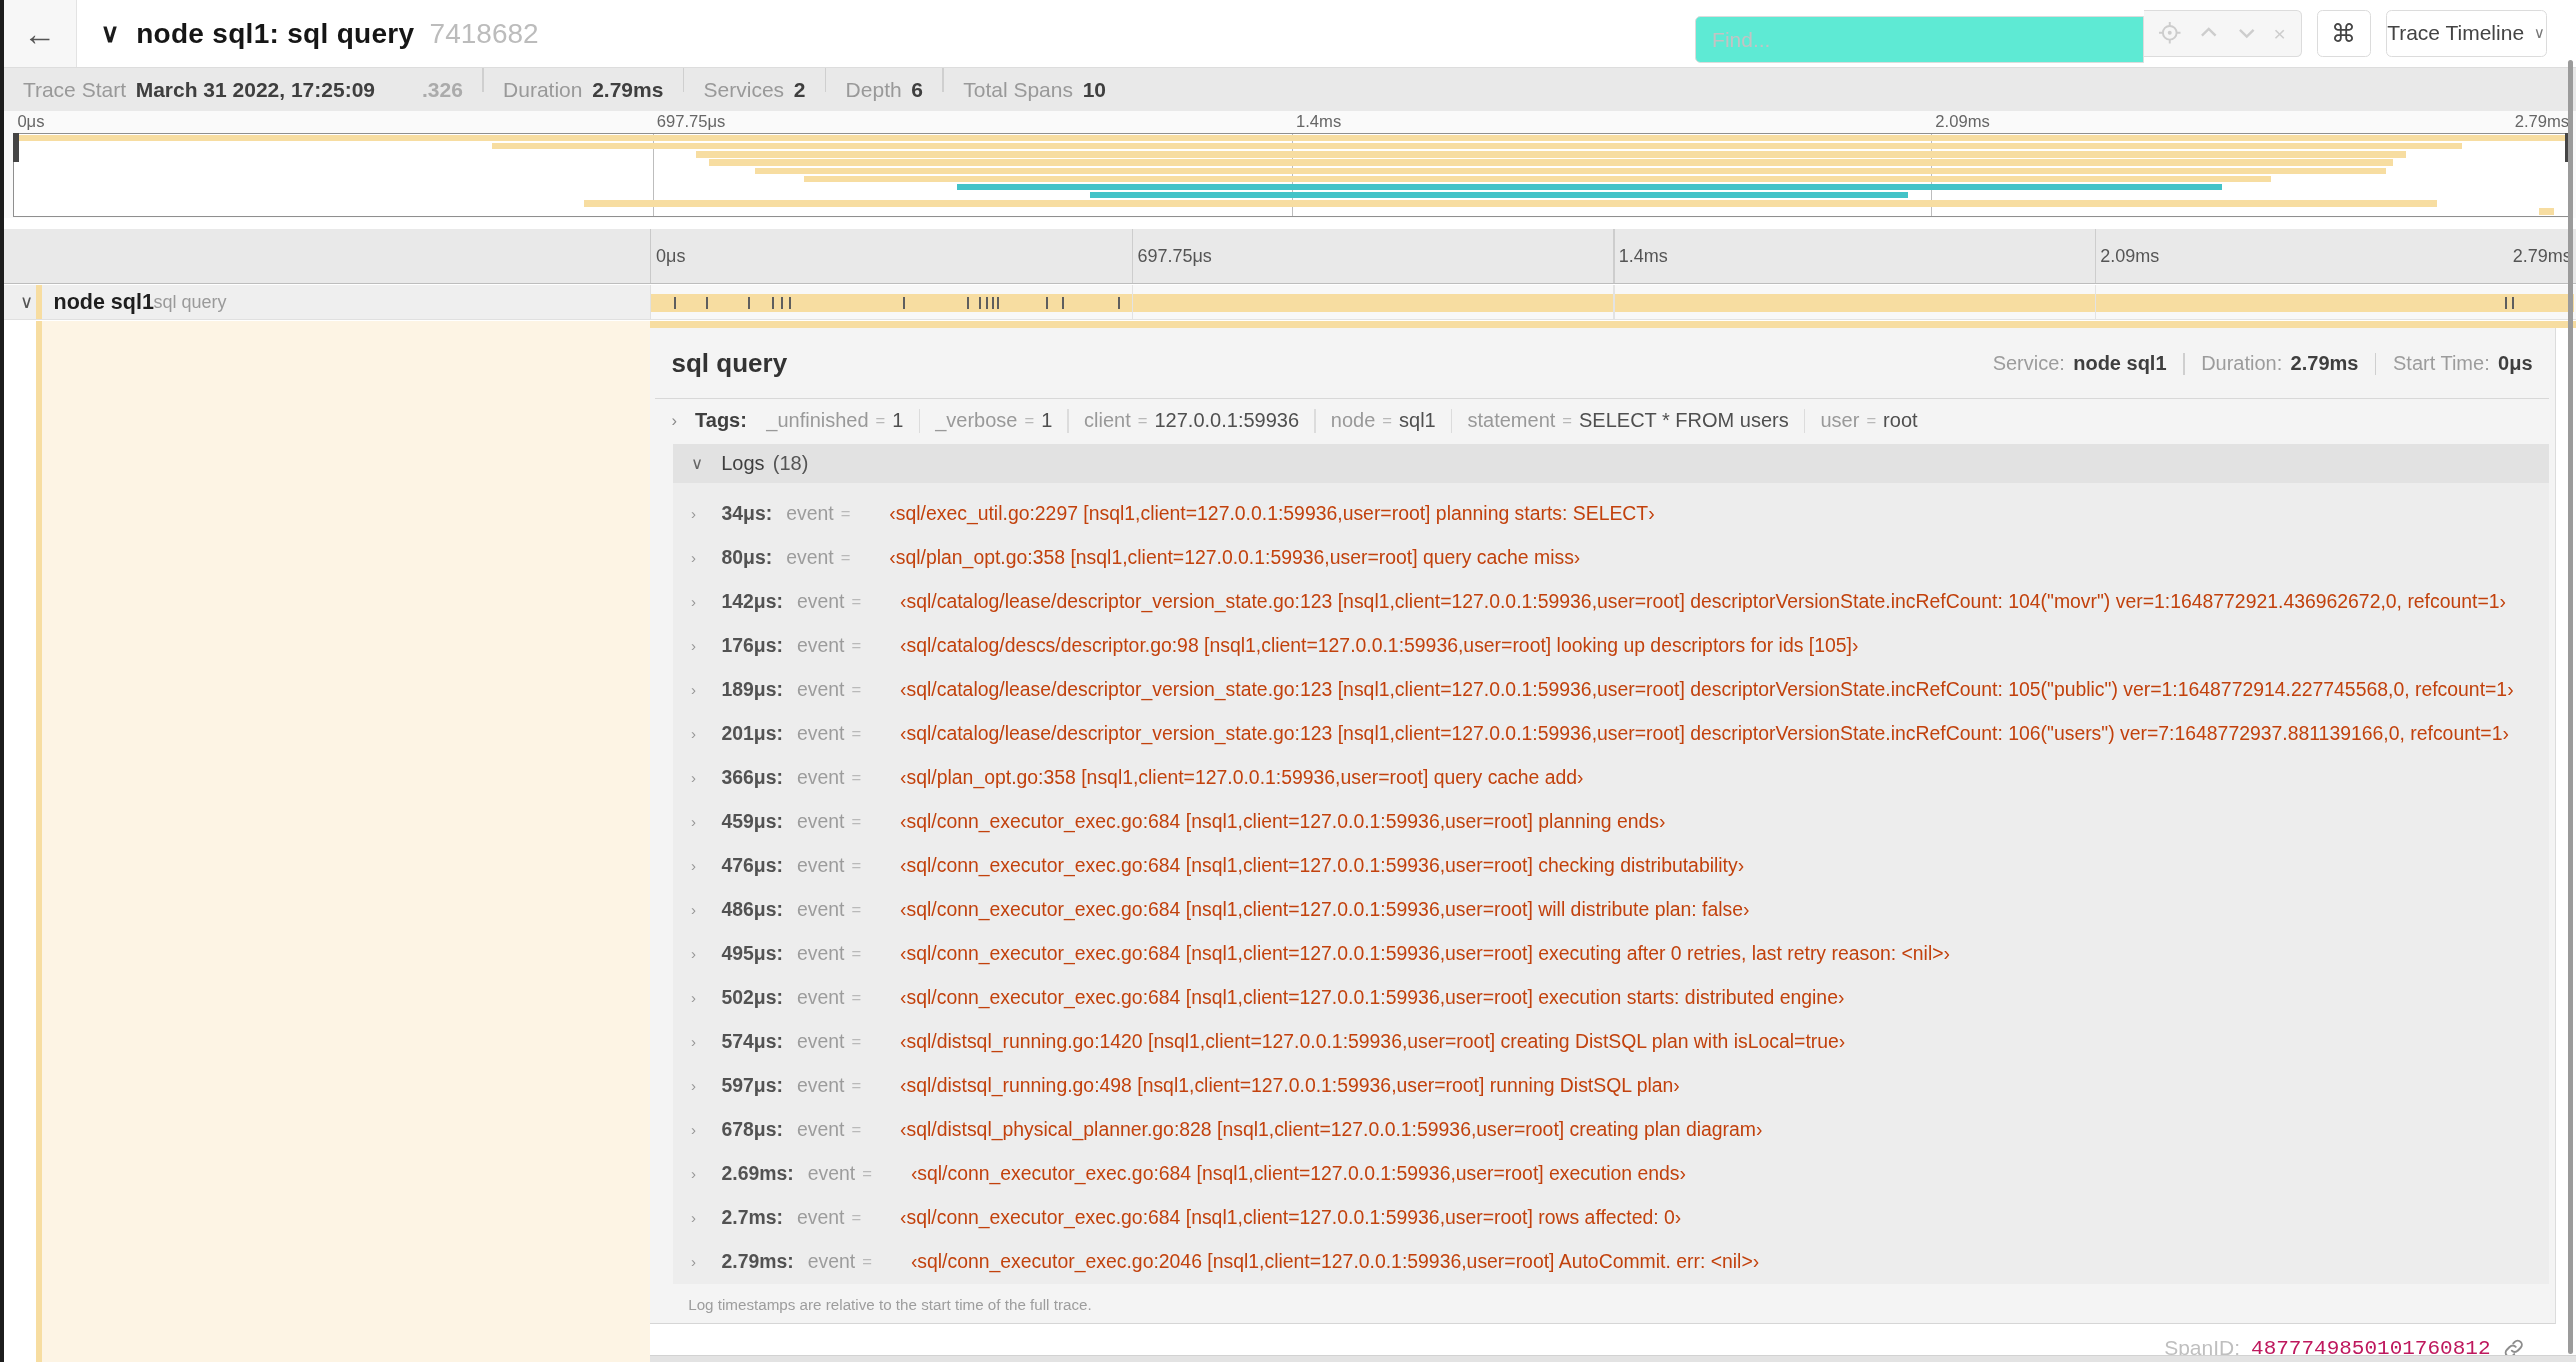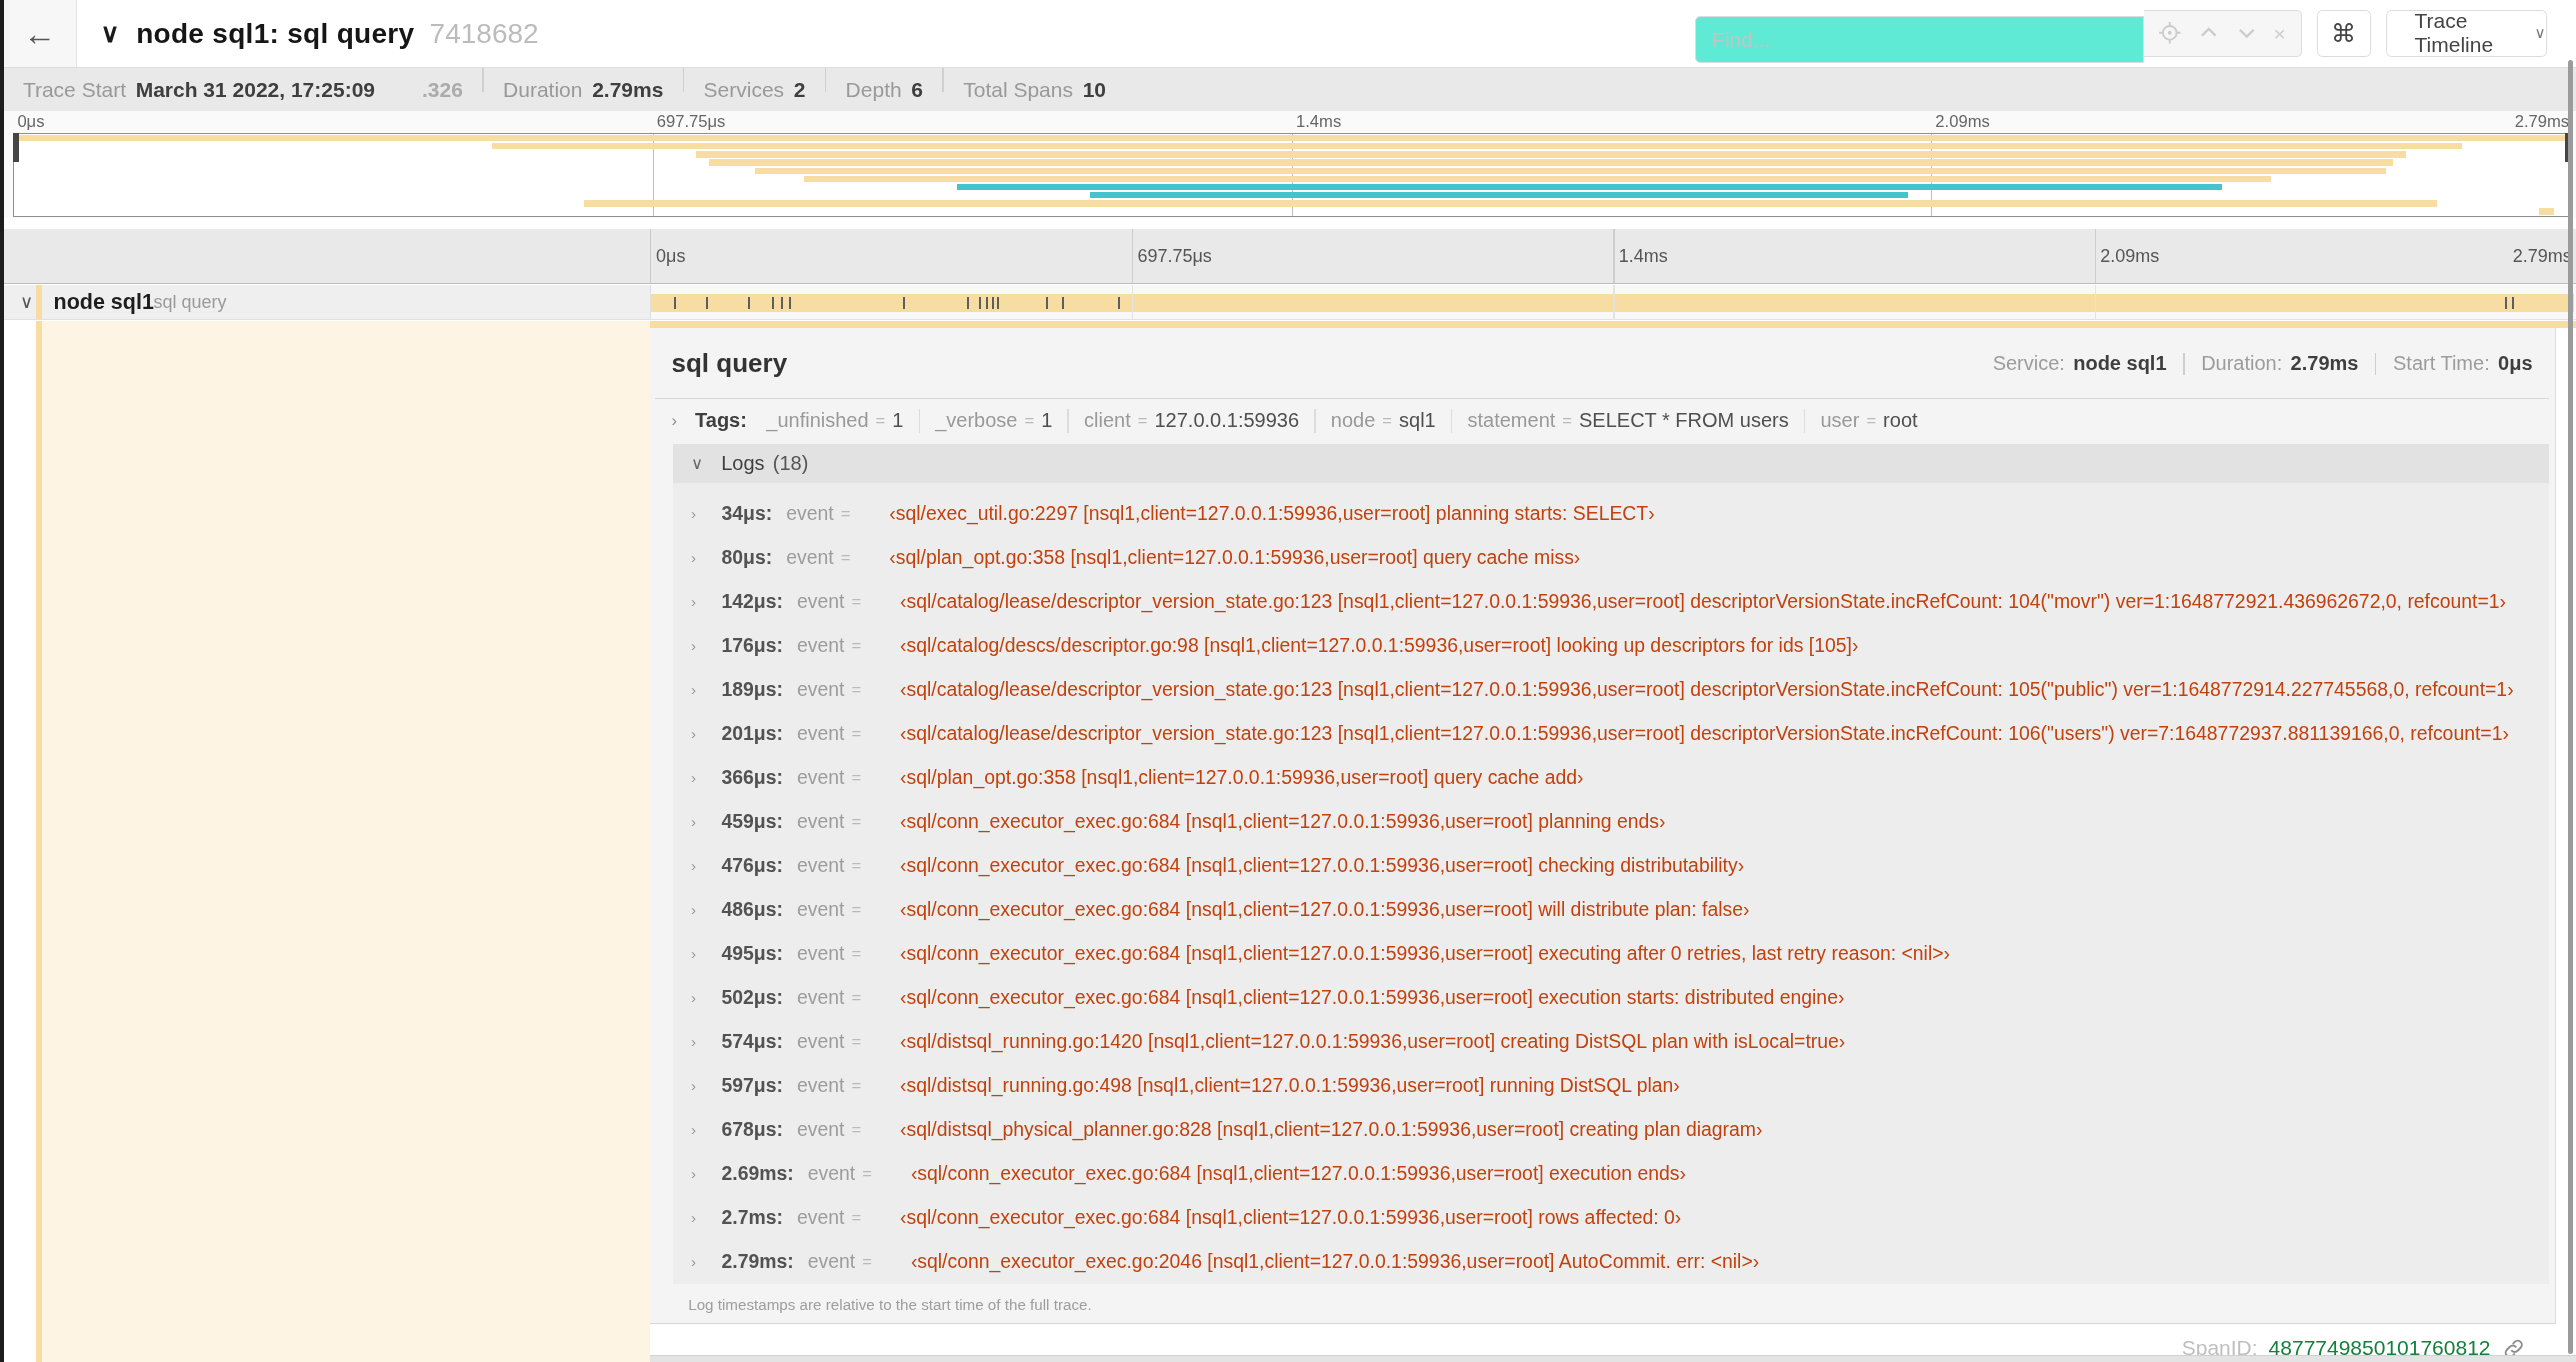--- a/index.html
+++ b/index.html
@@ -23,21 +23,21 @@
   .find-input::placeholder { color:#c3c3c3; }
   .find-group { position:absolute; left:2140px; top:9.7px; width:158px; height:47px; background:#f6f6f6;
                 border:1.4px solid #dcdcdc; border-left:none; border-radius:0 5.5px 5.5px 0;
                 display:flex; align-items:center; justify-content:space-evenly; color:#cdcdcd; }
   .find-group .g-icon { font-size:21px; line-height:1; }
   .cmd-btn { position:absolute; left:2313px; top:9.7px; width:54px; height:47px; background:#fff;
              border:1.4px solid #dcdcdc; border-radius:5.5px; display:flex; align-items:center;
              justify-content:center; font-size:25px; color:#444; cursor:pointer; }
   .view-btn { position:absolute; left:2382px; top:9.7px; width:161px; height:47px; background:#fff;
               border:1.4px solid #dcdcdc; border-radius:5.5px; display:flex; align-items:center;
-              justify-content:center; gap:9.7px; font-size:21px; color:#444; cursor:pointer;padding-left:28px; }
+              justify-content:center; gap:9.7px; font-size:21px; color:#444; cursor:pointer; }
   .view-btn .sm-chev { font-size:15.2px; color:#777; }
 
   
   .summary { position:absolute; left:3.5px; top:67px; right:0; height:44px; background:#e9e9e9;
              border-top:0.7px solid #ddd; display:flex; padding-left:19.4px;
              font-size:21px; color:#999; }
   .sum-label { color:#999; margin-right:9.7px; }
   .sum-value { color:#3f3f3f; font-weight:bold; }
   .sum-suffix { color:#ababab; font-weight:bold;padding-left:47px; }
   .sum-sep { width:1.4px; height:23.5px; background:#cfcfcf; margin:0 19.4px; }
@@ -118,21 +118,21 @@
              white-space:nowrap; overflow:hidden; cursor:pointer; }
   .log-chev { color:#969696; font-size:15.2px; width:30.5px; }
   .log-time { font-weight:bold; color:#525252; margin-right:14px; }
   .log-key { color:#9c9c9c; }
   .log-eq { color:#b9b9b9; font-size:16.6px; margin:0 7px; }
   .log-msg { color:#c2410c;margin-left:32px; }
   .logs-footer { padding:12.5px 0 14px 15.2px; font-size:15.2px; color:#9d9d9d; }
   .spanid-row { position:absolute; left:646px; top:1012px; width:1906px; height:30.5px; display:flex;
                 align-items:center; justify-content:flex-end; gap:11px; padding-right:30.5px; font-size:21px; }
   .spanid-label { color:#bfbfbf; }
-  .spanid-value { color:#15803d; }
+  .spanid-value { color:#be185d;font-family:Liberation Mono, monospace; }
   .bottom-strip { position:absolute; left:646px; right:0; bottom:0; height:8.3px; background:#e3e3e3;
                   border-top:0.7px solid #d2d2d2; }
   .scrollbar { position:absolute; right:2.8px; top:60px; width:4.8px; height:1294px; background:#9b9b9b;
                border-radius:2.8px; z-index:90; cursor:pointer; }
 </style>
 </head>
 <body>
 
 <div id="page">
   <div class="window-edge"></div>

